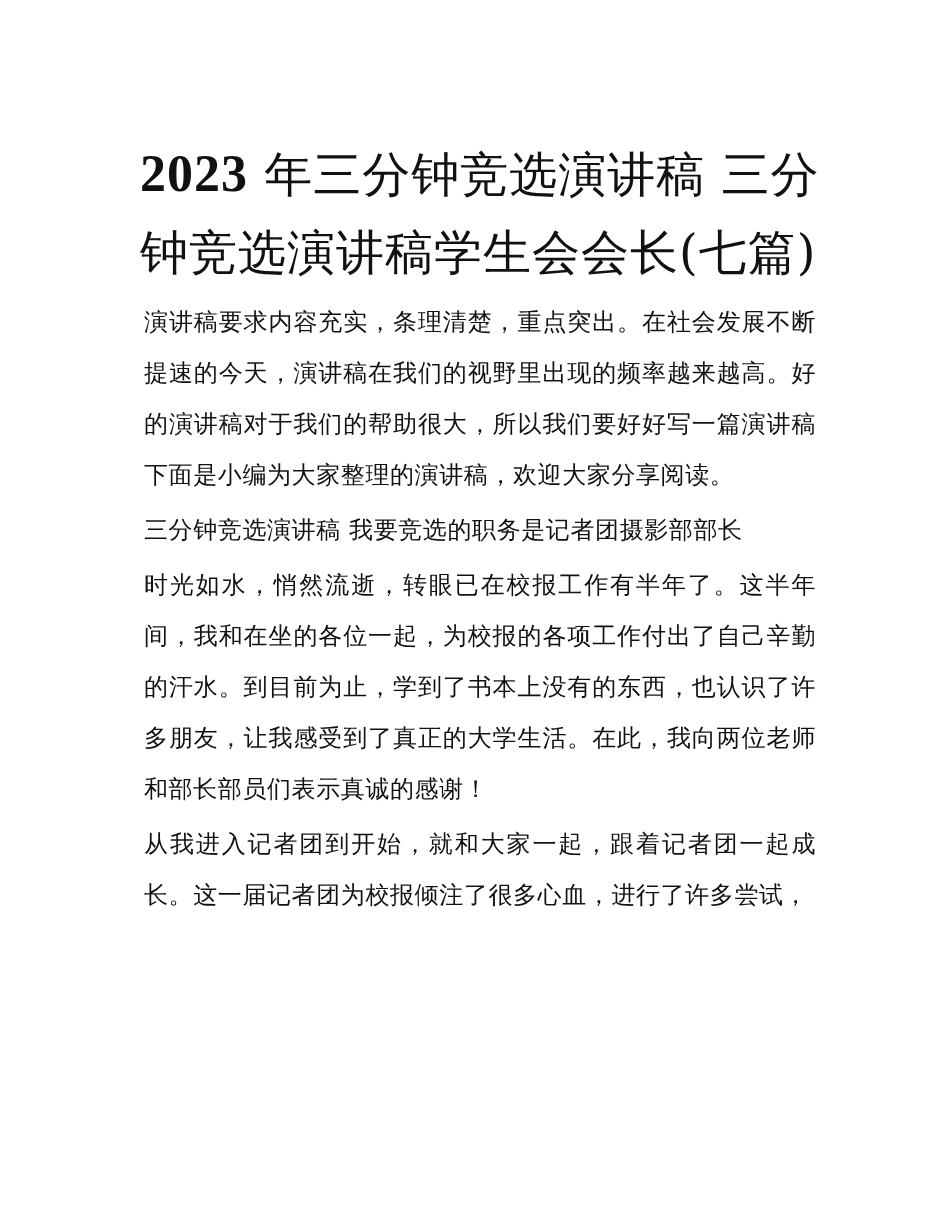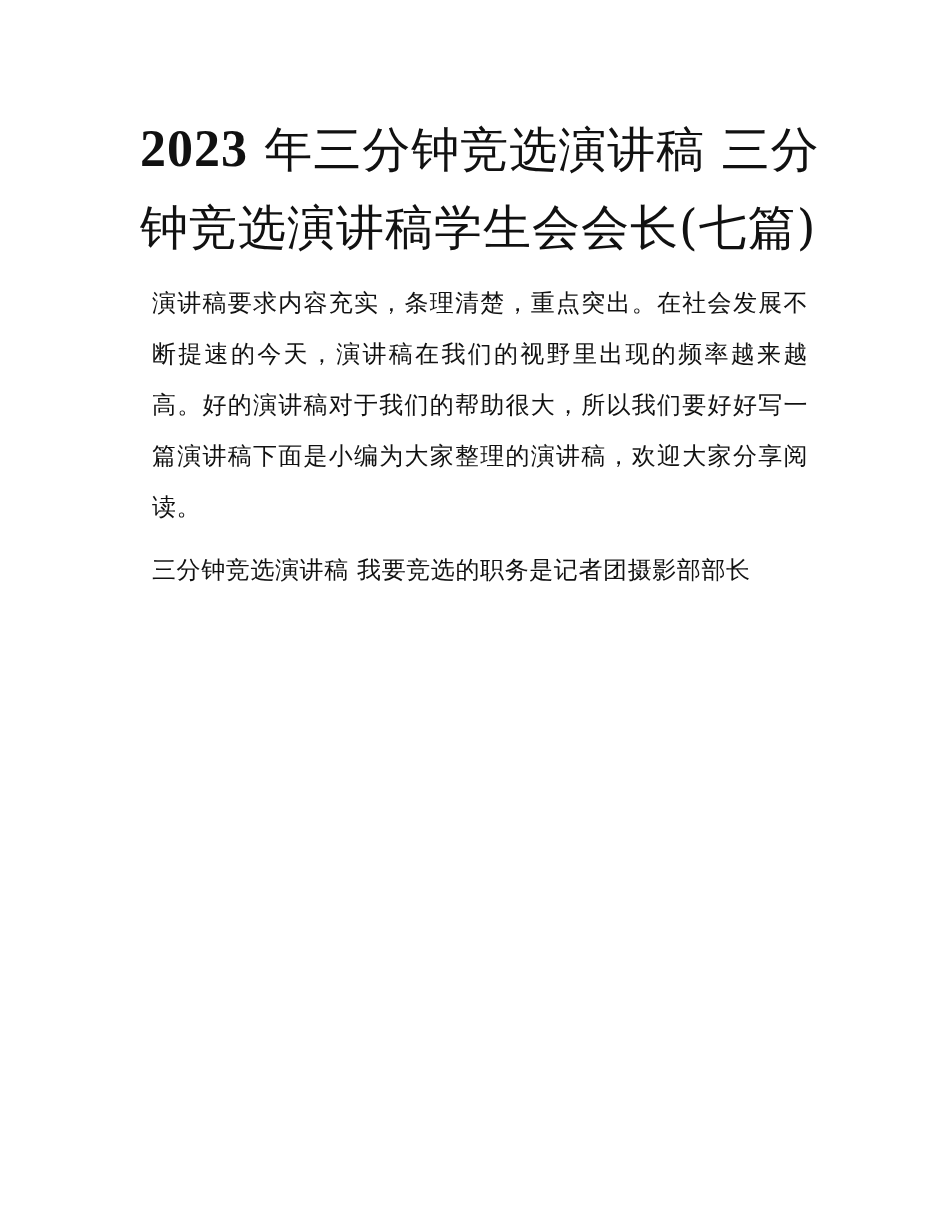--- a/index.html
+++ b/index.html
@@ -2,32 +2,34 @@
 <html><head>
   <meta charset="utf-8">
   <style>
     html, body { margin: 0; padding: 0; background: #ffffff; }
     body {
       width: 950px; height: 1229px; overflow: hidden; position: relative;
       font-family: "DejaVu Serif", "Liberation Serif", serif;
       color: #111111;
     }
     .page {
-      position: absolute; left: 140px; top: 110px; width: 680px;
+      position: absolute; left: 140px; top: 135px; width: 680px;
     }
     .title {
       font-size: 48px; line-height: 78px; margin: 0 0 6px 0;
       font-weight: normal; letter-spacing: 1px;
     }
     .title .year { font-weight: bold; font-family: "Liberation Serif", "DejaVu Serif", serif; font-size: 52px; }
     .para {
-      font-size: 24px; line-height: 51px; margin: 12px;
+      font-size: 24px; line-height: 51px; margin: 4px;
       letter-spacing: 0.6px; text-align: justify;
     }
   </style>
 </head>
 <body>
 
 <div class="page">
   <h1 class="title"><span class="year">2023</span><span> 年三分钟竞选演讲稿 三分钟竞选演讲稿学生会会长(七篇)</span></h1>
   <p class="para">演讲稿要求内容充实，条理清楚，重点突出。在社会发展不断提速的今天，演讲稿在我们的视野里出现的频率越来越高。好的演讲稿对于我们的帮助很大，所以我们要好好写一篇演讲稿下面是小编为大家整理的演讲稿，欢迎大家分享阅读。</p>
   <p class="para">三分钟竞选演讲稿 我要竞选的职务是记者团摄影部部长</p>
+  <p class="para">时光如水，悄然流逝，转眼已在校报工作有半年了。这半年间，我和在坐的各位一起，为校报的各项工作付出了自己辛勤的汗水。到目前为止，学到了书本上没有的东西，也认识了许多朋友，让我感受到了真正的大学生活。在此，我向两位老师和部长部员们表示真诚的感谢！</p>
+  <p class="para">从我进入记者团到开始，就和大家一起，跟着记者团一起成长。这一届记者团为校报倾注了很多心血，进行了许多尝试，</p>
 </div>
 
 </body></html>

